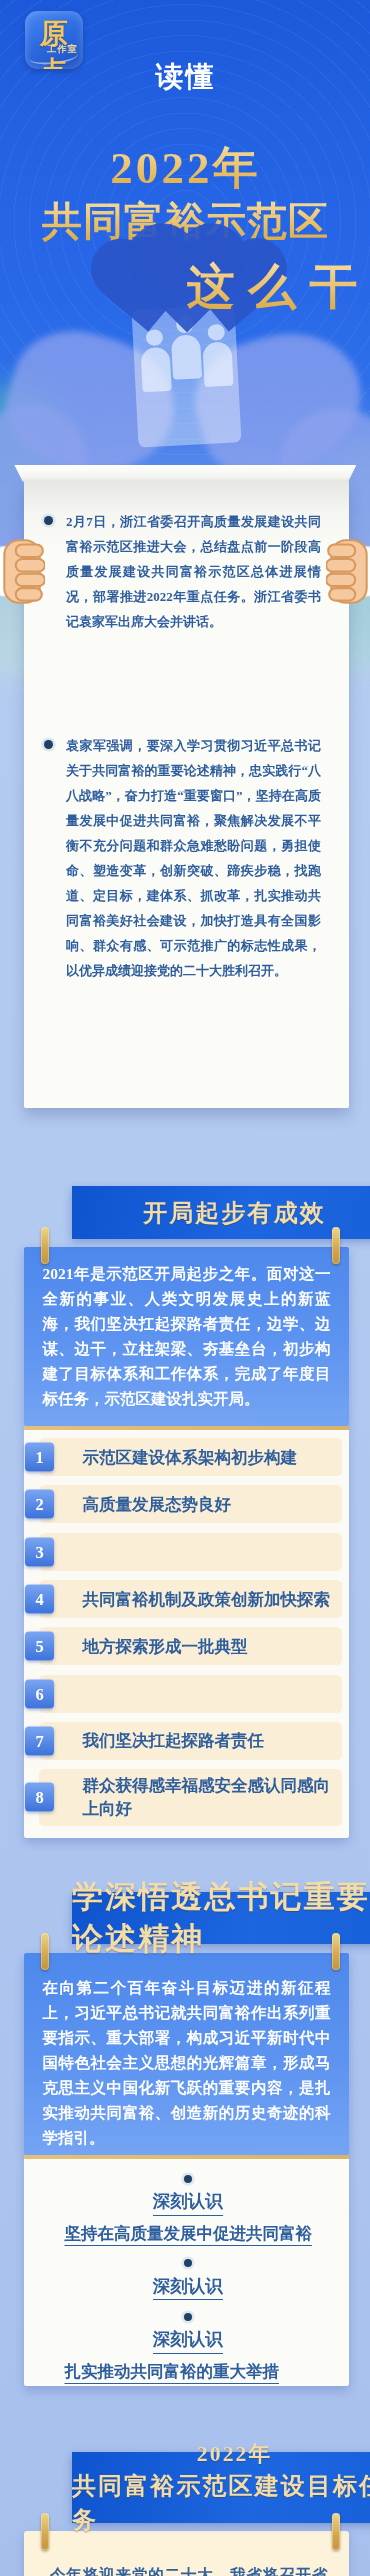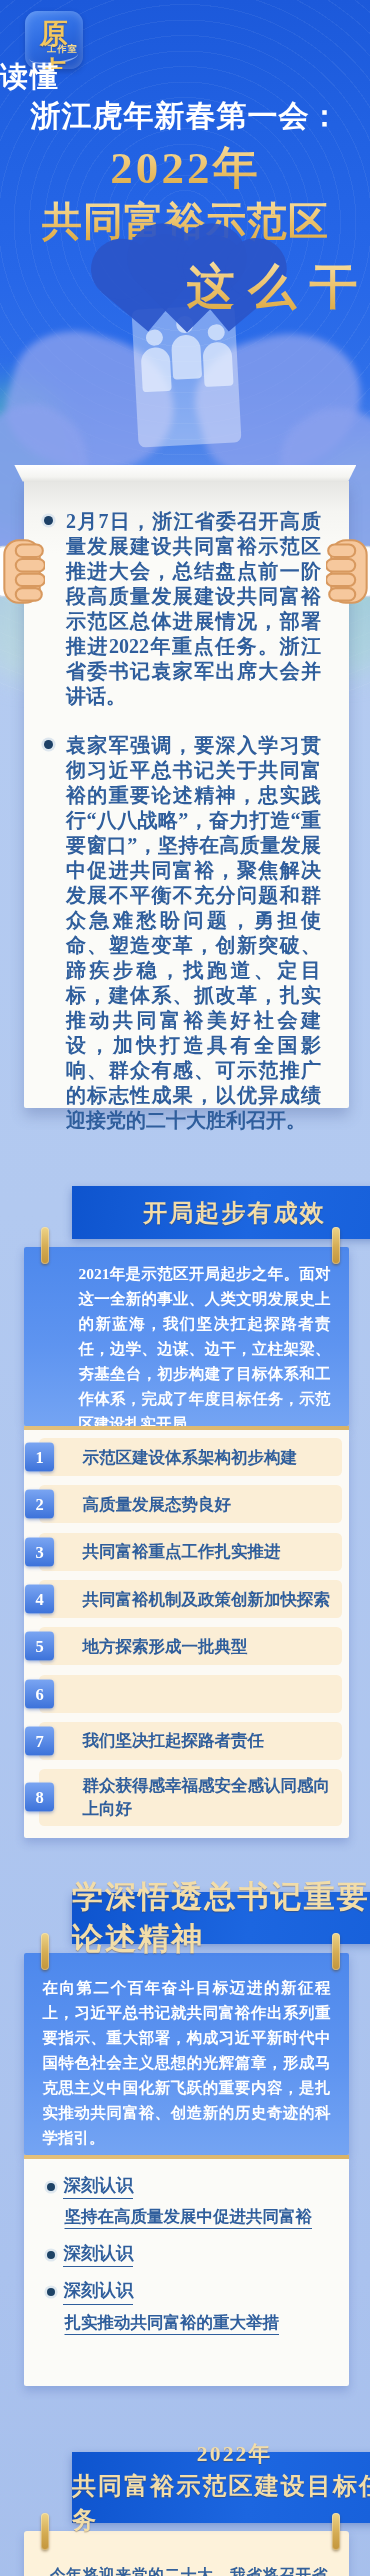--- a/index.html
+++ b/index.html
@@ -23,21 +23,21 @@
   .blob.b3{left:-20.6px;top:562px;width:98px;height:118px;background:#bfe2d6;opacity:.55;filter:blur(13.4px);}
   .blob.b4{left:309px;top:567px;width:88px;height:108px;background:#a9dccd;opacity:.5;filter:blur(13.4px);}
   .logo{position:absolute;left:25px;top:11.3px;width:58px;height:58px;border-radius:12.4px;
     background:linear-gradient(155deg,#4a88f2 0%,#2e6ce2 45%,#1c50c2 100%);
     box-shadow:0 2.1px 5.2px rgba(20,50,130,.4), inset 0 0 9.3px rgba(255,255,255,.25);overflow:hidden;}
   .logo .wave{position:absolute;left:4.1px;bottom:5.2px;width:49px;height:13.4px;border-radius:50%;
     border-bottom:2.1px solid rgba(220,235,255,.55);transform:rotate(-6deg);}
   .logo-main{position:absolute;left:5.2px;top:4.1px;width:49px;text-align:center;font-size:28px;font-weight:bold;
     color:#f3c75e;text-shadow:0 1px 1.5px rgba(60,30,0,.4);letter-spacing:2.1px;}
   .logo-sub{position:absolute;right:5.2px;top:32px;font-size:9.3px;font-weight:bold;color:#f5d88c;letter-spacing:1px;}
-  .hero-sub1{position:absolute;left:0;top:58px;width:371px;text-align:left;color:#ffffff;
+  .hero-sub1{position:absolute;left:0;top:58px;width:371px;text-align:center;color:#ffffff;
     font-family:"Liberation Sans","DejaVu Sans",sans-serif;font-weight:bold;font-size:28px;letter-spacing:2.1px;}
   .hero-sub2{position:absolute;left:0;top:96px;width:371px;text-align:center;color:#ffffff;
     font-family:"Liberation Sans","DejaVu Sans",sans-serif;font-weight:bold;font-size:30px;letter-spacing:1px;}
   .gold-text{background:linear-gradient(180deg,#f7e0a4 5%,#edc572 45%,#d9a63f 95%);
     -webkit-background-clip:text;background-clip:text;color:transparent;font-weight:bold;}
   .hero-t1{position:absolute;left:0;top:138px;width:371px;text-align:center;font-size:45px;letter-spacing:3.1px;}
   .hero-t2{position:absolute;left:0;top:194px;width:371px;text-align:center;font-size:40px;letter-spacing:1px;}
   .hero-t3{position:absolute;left:0;top:255px;width:371px;text-align:right;font-size:48px;letter-spacing:13.4px;z-index:5;}
   .heart{position:absolute;background:#2b55c9;opacity:.92;transform:rotate(-45deg);z-index:2;}
   .heart::before,.heart::after{content:"";position:absolute;width:100%;height:100%;border-radius:50%;background:inherit;}
@@ -58,21 +58,21 @@
   .fg1{left:7.2px;top:20.6px;} .fg2{left:38px;top:9.3px;} .fg3{left:69px;top:18.5px;}
   
   .roller{position:absolute;left:14.4px;top:465px;width:342px;height:16.5px;z-index:3;
     background:linear-gradient(180deg,#ffffff 0%,#f4f4f1 70%,#e3e3df 100%);
     clip-path:polygon(0 0,100% 0,97.6% 100%,2.4% 100%);
     box-shadow:0 2.6px 5.2px rgba(60,80,150,.35);}
   .scroll-body{position:absolute;left:24px;top:481px;width:325px;height:627px;z-index:2;
     background:linear-gradient(180deg,#e6e6e3 0px,#f5f5f2 31px,#fbfbf8 72px,#fbfbf8 100%);
     box-shadow:0 7.2px 13.4px rgba(70,90,150,.3);border-radius:0 0 2.1px 2.1px;}
   .p-dot{position:absolute;width:8.8px;height:8.8px;border-radius:50%;background:#1d4066;box-shadow:0 0 0 2.6px #dde6ee;z-index:4;}
-  .p-text{position:absolute;left:66px;width:255px;color:#2f5e9c;font-weight:bold;font-size:20px;line-height:25px;
+  .p-text{position:absolute;left:66px;width:255px;color:#2f5e9c;font-weight:bold;font-size:13px;line-height:25px;
     text-align:justify;z-index:4;}
   .fist{position:absolute;z-index:6;}
   
   .sec-banner{position:absolute;left:24px;width:325px;z-index:3;
     background:linear-gradient(100deg,#0e54ce 0%,#1c66e0 55%,#1760da 100%);
     box-shadow:0 3.1px 8.2px rgba(25,60,150,.35);
     display:flex;flex-direction:column;align-items:center;justify-content:center;margin-left:48px;}
   .sec-banner .t{color:#f2dda9;font-weight:bold;letter-spacing:2.1px;text-shadow:0 1px 1px rgba(90,50,0,.35);}
   .pin{position:absolute;width:7.7px;height:37px;border-radius:4.1px;z-index:4;
     background:linear-gradient(180deg,#eed489 0%,#d4ab52 55%,#c3953b 100%);
@@ -89,21 +89,21 @@
   .ach-row{position:relative;margin:0 0 9.3px 14.4px;background:#fbeed6;border-radius:5.2px;min-height:38px;
     display:flex;align-items:center;box-sizing:border-box;padding:5.2px 6.2px 5.2px 43px;
     color:#2f5e9c;font-weight:bold;font-size:16.5px;line-height:23px;}
   .num-chip{position:absolute;left:-14.4px;top:50%;transform:translateY(-50%);width:29px;height:29px;border-radius:4.1px;
     background:linear-gradient(180deg,#7aa5f2 0%,#3c72da 100%);box-shadow:0 1.5px 3.6px rgba(40,80,170,.4);
     color:#fff;display:flex;align-items:center;justify-content:center;font-size:16.5px;font-weight:bold;}
   
   .white-card{position:absolute;left:24px;top:2159px;width:325px;height:227px;background:#fbfbf8;z-index:2;
     border-radius:0 0 2.1px 2.1px;box-shadow:0 4.1px 9.3px rgba(40,70,160,.22);box-sizing:border-box;padding:15.5px 20.6px 8.2px 23px;}
   .point{margin-bottom:12.4px;}
-  .point .lblrow{display:flex;align-items:center;gap:8.2px;}
+  .point .lblrow{display:flex;align-items:center;gap:8.2px;flex-direction:column;}
   .pt-dot{width:8.2px;height:8.2px;border-radius:50%;background:#1e4366;box-shadow:0 0 0 2.6px #dfe8ef;flex:0 0 auto;}
   .pt-label{color:#2f5e9c;font-weight:bold;font-size:17.5px;line-height:21.6px;
     border-bottom:1.5px solid #2f5e9c;padding-bottom:2.1px;}
   .pt-text{margin:5.2px 0 0 17.5px;color:#2f5e9c;font-weight:bold;font-size:16.5px;line-height:26px;
     text-decoration:underline;text-decoration-thickness:1px;text-underline-offset:6.2px;}
   
   .sec3-card{position:absolute;left:24px;top:2531px;width:325px;height:496px;z-index:2;border-radius:3.1px 3.1px 0 0;
     background:linear-gradient(180deg,#fdf2da 0px,#fdf2da 253px,#fdfdfb 254px,#fdfdfb 100%);
     box-shadow:0 4.1px 9.3px rgba(40,70,160,.22);}
   .sec3-intro{position:absolute;left:26px;right:21.6px;top:32px;color:#33619b;font-weight:bold;font-size:15.5px;
@@ -140,21 +140,20 @@
         </div>
     </div>
 
     <div class="logo">
       <div class="wave"></div>
       <div class="logo-main">原点</div>
       <div class="logo-sub">工作室</div>
     </div>
 
     <div class="hero-sub1">读懂</div>
-    <div class="hero-sub2">浙江虎年新春第一会：</div>
     <div class="hero-t1 gold-text">2022年</div>
     <div class="hero-t2 gold-text">共同富裕示范区</div>
 
     <div class="heart h1"></div>
     <div class="heart h2"></div>
     <div class="heart h3"></div>
     <div class="hero-t3 gold-text">这么干</div>
   </div>
 
   <div class="roller"></div>
@@ -191,36 +190,35 @@
     </svg>
   </div>
 
   <div class="sec-banner" style="top:1186px;height:53px;">
     <div class="t" style="font-size:24px;">开局起步有成效</div>
   </div>
   <div class="pin" style="left:41px;top:1227px;"></div>
   <div class="pin" style="left:332px;top:1227px;"></div>
 
   <div class="blue-card" style="top:1247px;height:179px;">
-    <div class="txt" style="top:14.4px;margin-left:36px;">2021年是示范区开局起步之年。面对这一全新的事业、人类文明发展史上的新蓝海，我们坚决扛起探路者责任，边学、边谋、边干，立柱架梁、夯基垒台，初步构建了目标体系和工作体系，完成了年度目标任务，示范区建设扎实开局。</div>
+    <div class="txt" style="top:14.4px;">2021年是示范区开局起步之年。面对这一全新的事业、人类文明发展史上的新蓝海，我们坚决扛起探路者责任，边学、边谋、边干，立柱架梁、夯基垒台，初步构建了目标体系和工作体系，完成了年度目标任务，示范区建设扎实开局。</div>
   </div>
   <div class="gold-strip" style="top:1426px;"></div>
 
   <div class="ach-panel">
     <div class="ach-row">
       <div class="num-chip">1</div>
       <div>示范区建设体系架构初步构建</div>
     </div>
     <div class="ach-row">
       <div class="num-chip">2</div>
       <div>高质量发展态势良好</div>
     </div>
     <div class="ach-row">
       <div class="num-chip">3</div>
-      <div>共同富裕重点工作扎实推进</div>
     </div>
     <div class="ach-row">
       <div class="num-chip">4</div>
       <div>共同富裕机制及政策创新加快探索</div>
     </div>
     <div class="ach-row">
       <div class="num-chip">5</div>
       <div>地方探索形成一批典型</div>
     </div>
     <div class="ach-row">

